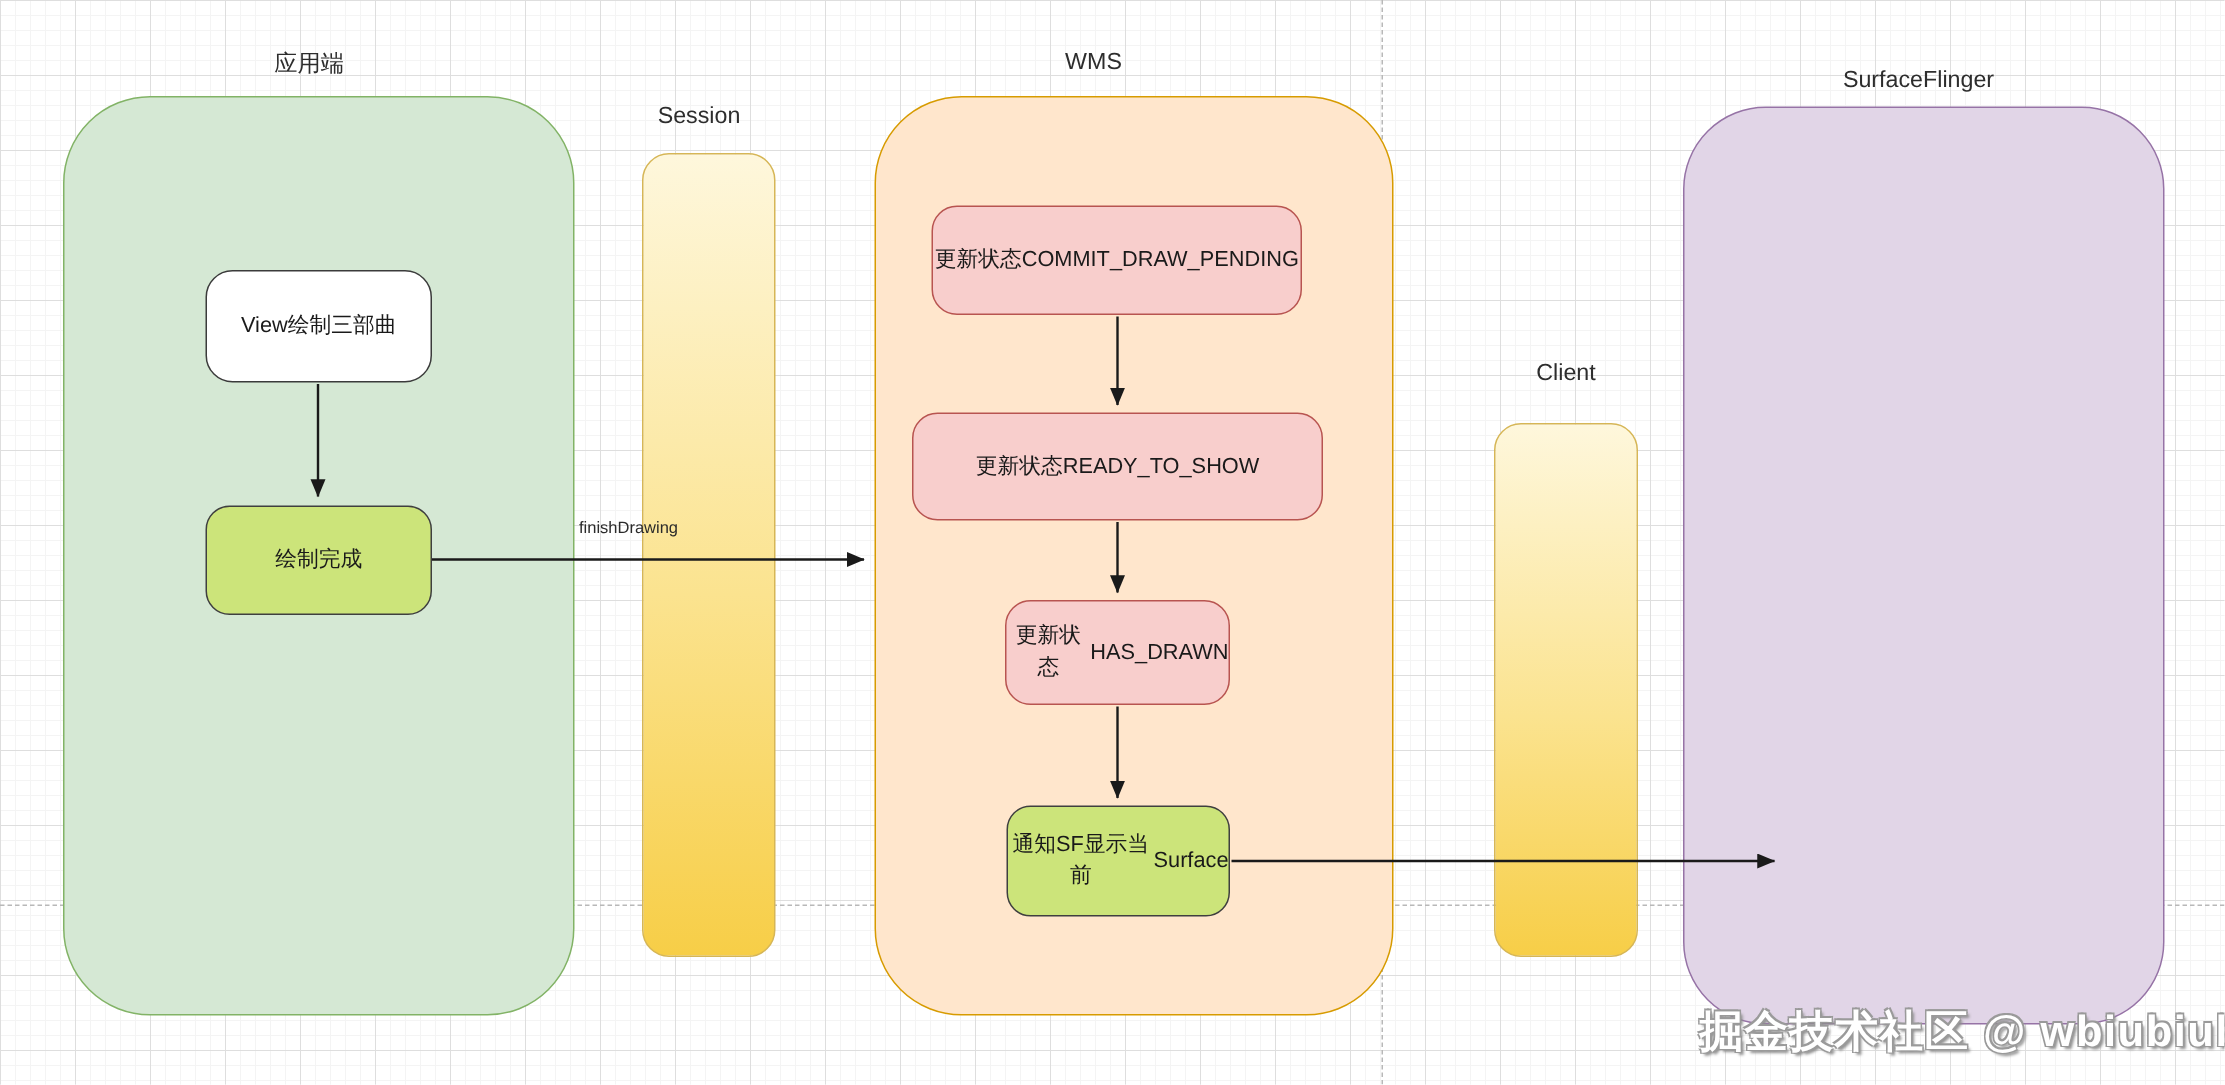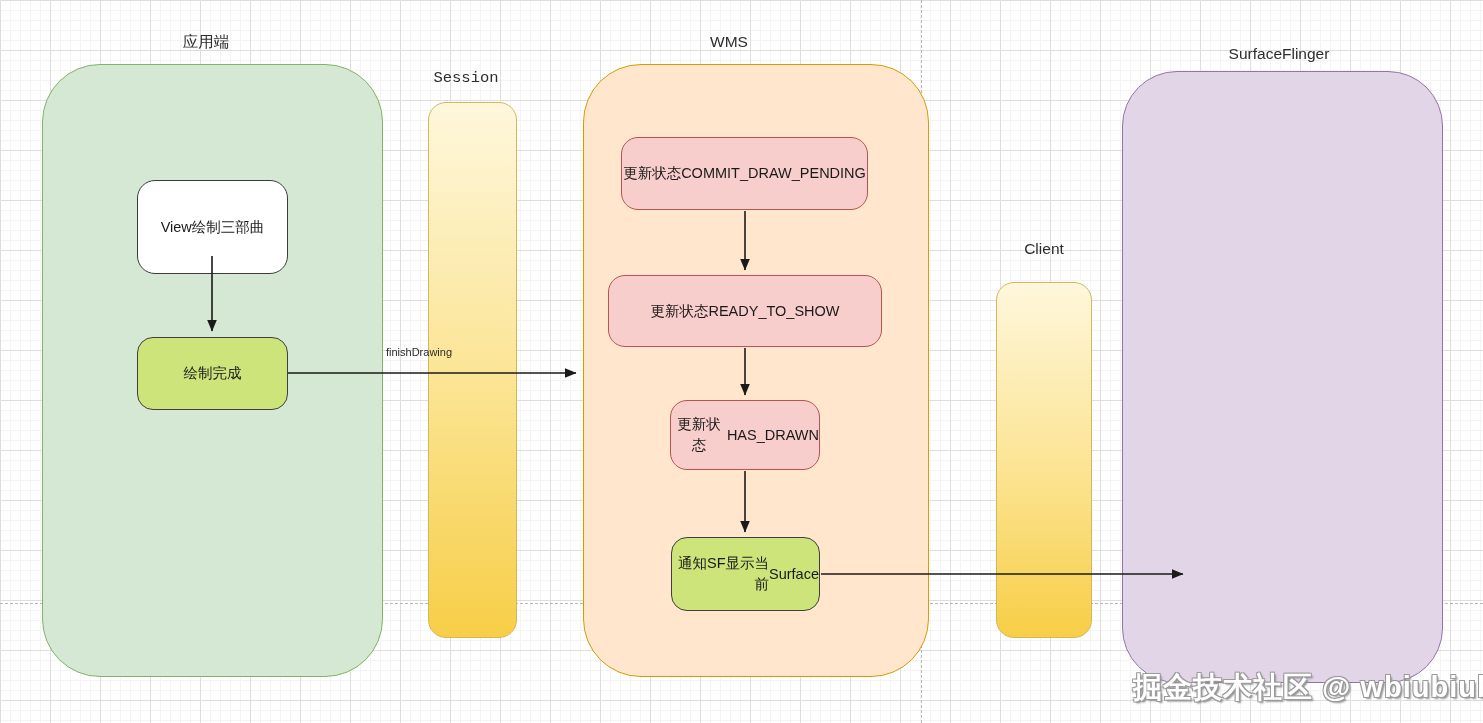--- a/index.html
+++ b/index.html
@@ -31,23 +31,23 @@
   .bar{z-index:2;box-sizing:border-box;border-radius:18px;border:1.5px solid #d6b656;
        background:linear-gradient(180deg,#fef7dc 0%,#fbe38f 55%,#f7ce47 100%);}
   .session-bar{left:428px;top:102px;width:89px;height:536px;}
   .client-bar{left:996px;top:282px;width:96px;height:356px;}
   
   .lane-title{z-index:3;transform:translateX(-50%);font-size:15.5px;color:#2d2d2d;white-space:nowrap;}
   
   .node{z-index:4;box-sizing:border-box;display:flex;flex-direction:row;align-items:center;justify-content:center;
         text-align:center;font-size:14.5px;color:#1a1a1a;line-height:21px;}
   .node-white{background:#ffffff;border:1.5px solid #3b3b3b;border-radius:18px;}
-  .node-lime{background:#cce47a;border:1.5px solid #3f3f3f;border-radius:16px;text-align:right;}
+  .node-lime{background:#cce47a;border:1.5px solid #3f3f3f;border-radius:16px;}
   .node-pink{background:#f8cecc;border:1.5px solid #b85450;border-radius:17px;}
-  .n-view{left:137px;top:180px;width:151px;height:94px;}
+  .n-view{left:137px;top:180px;width:151px;height:75px;}
   .n-done{left:137px;top:337px;width:151px;height:73px;}
   .n-commit{left:621px;top:137px;width:247px;height:73px;}
   .n-ready{left:608px;top:275px;width:274px;height:72px;}
   .n-hasdrawn{left:670px;top:400px;width:150px;height:70px;}
   .n-notify{left:671px;top:537px;width:149px;height:74px;}
   .n-showlayer{left:1188px;top:537px;width:150px;height:73px;border-radius:18px;}
   
   #edges{position:absolute;left:0;top:0;z-index:5;pointer-events:none;}
   .edge-label{z-index:6;font-size:11px;color:#2b2b2b;transform:translateX(-50%);white-space:nowrap;}
   
@@ -63,21 +63,21 @@
   <div class="abs divider-v"></div>
   <div class="abs divider-h"></div>
 
   <div class="abs container app-lane"></div>
   <div class="abs container wms-lane"></div>
   <div class="abs container sf-lane"></div>
   <div class="abs bar session-bar"></div>
   <div class="abs bar client-bar"></div>
 
   <div class="abs lane-title" style="left:206px;top:32px;text-align:right;">应用端</div>
-  <div class="abs lane-title" style="left:466px;top:69px;font-family:Liberation Mono, monospace;">Session</div>
+  <div class="abs lane-title" style="left:466px;top:69px;">Session</div>
   <div class="abs lane-title" style="left:729px;top:33px;">WMS</div>
   <div class="abs lane-title" style="left:1044px;top:240px;">Client</div>
   <div class="abs lane-title" style="left:1279px;top:45px;">SurfaceFlinger</div>
 
   <div class="abs node node-white n-view">
     <span>View绘制三部曲</span>
   </div>
 
   <div class="abs node node-lime n-done">
     <span>绘制完成</span>

